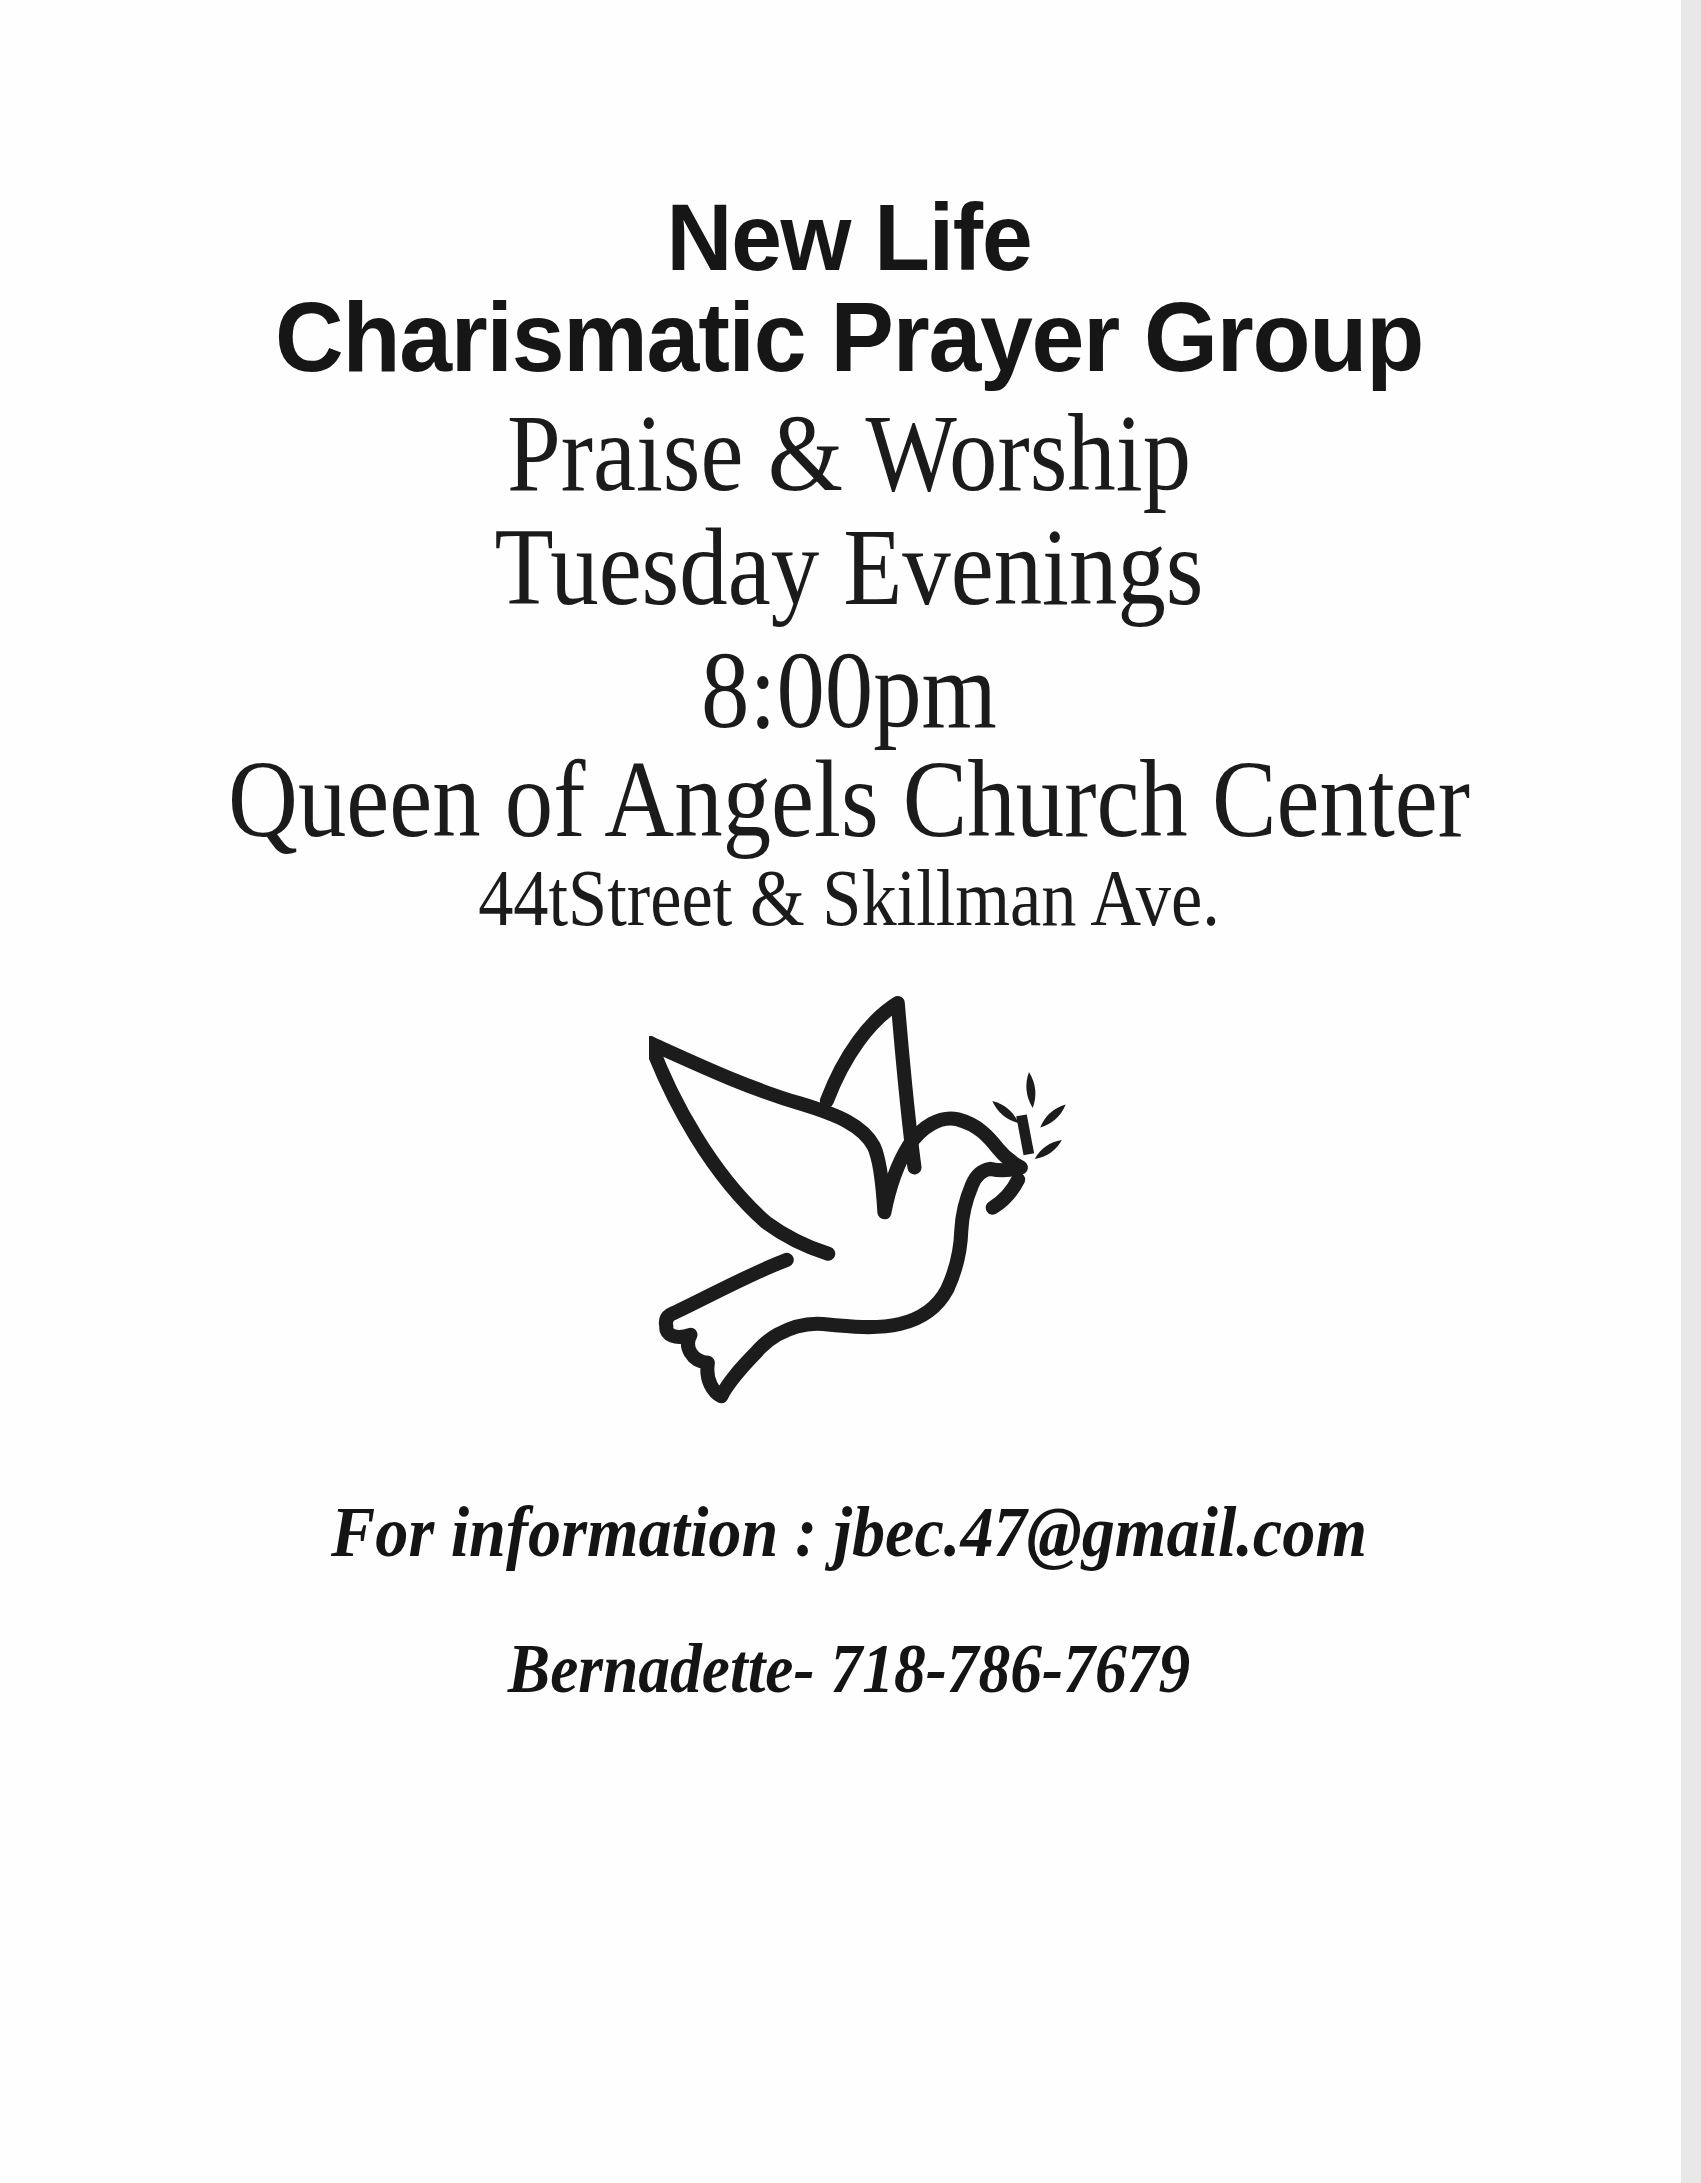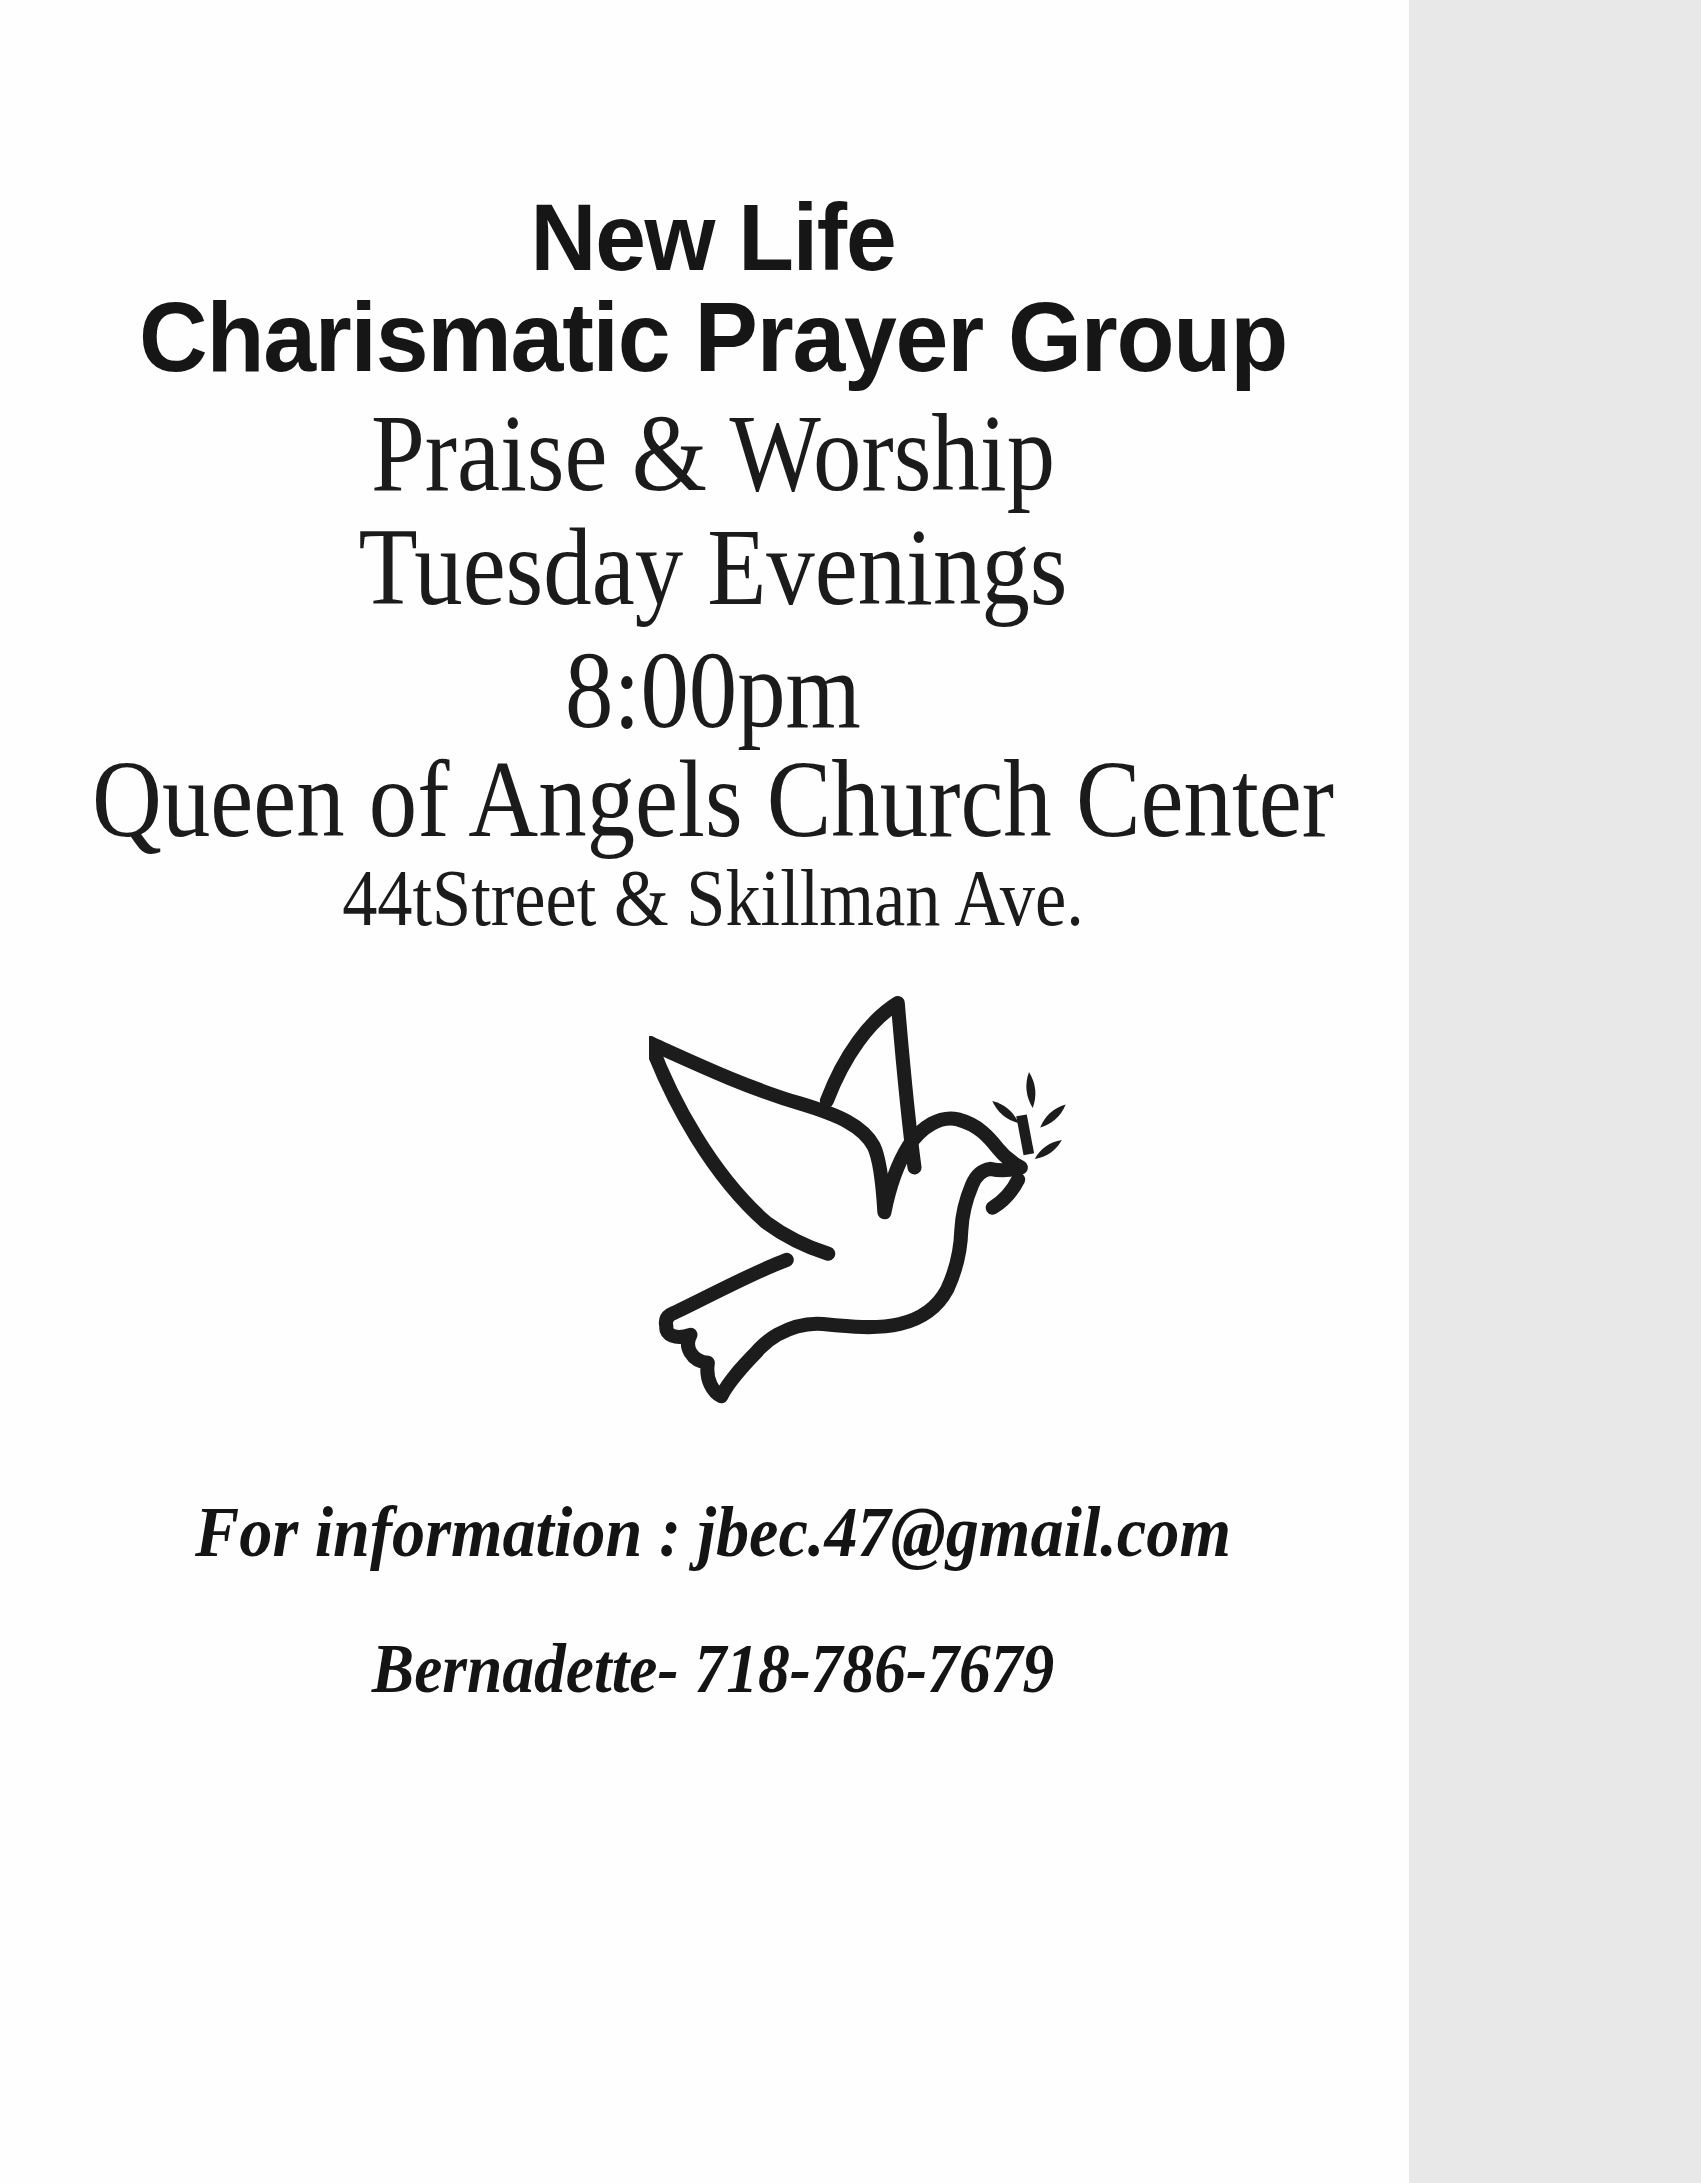--- a/index.html
+++ b/index.html
@@ -2,21 +2,21 @@
 <html style="font-size:10.7px"><head>
 <meta charset="utf-8">
 <style>
   html, body {
     margin: 0;
     padding: 0;
     background: #e8e8e8;
   }
   .page {
     position: relative;
-    width: 1409px;
+    width: 1681px;
     height: 2183px;
     background: #fefefe;
     overflow: hidden;
     font-family: "Liberation Serif", serif;
     color: #1b1b1b;
   }
   .line {
     position: absolute;
     left: 50%;
     margin-left: 8.7px;

